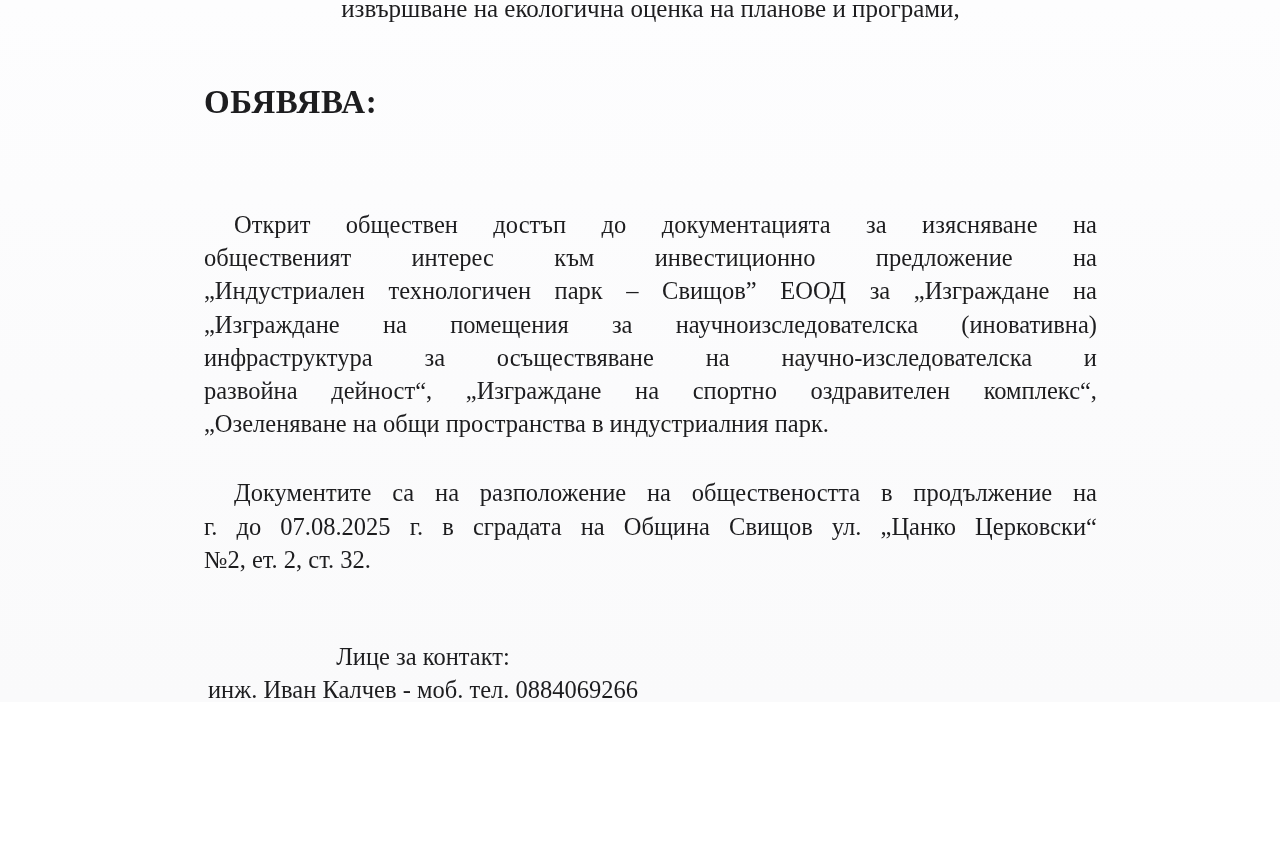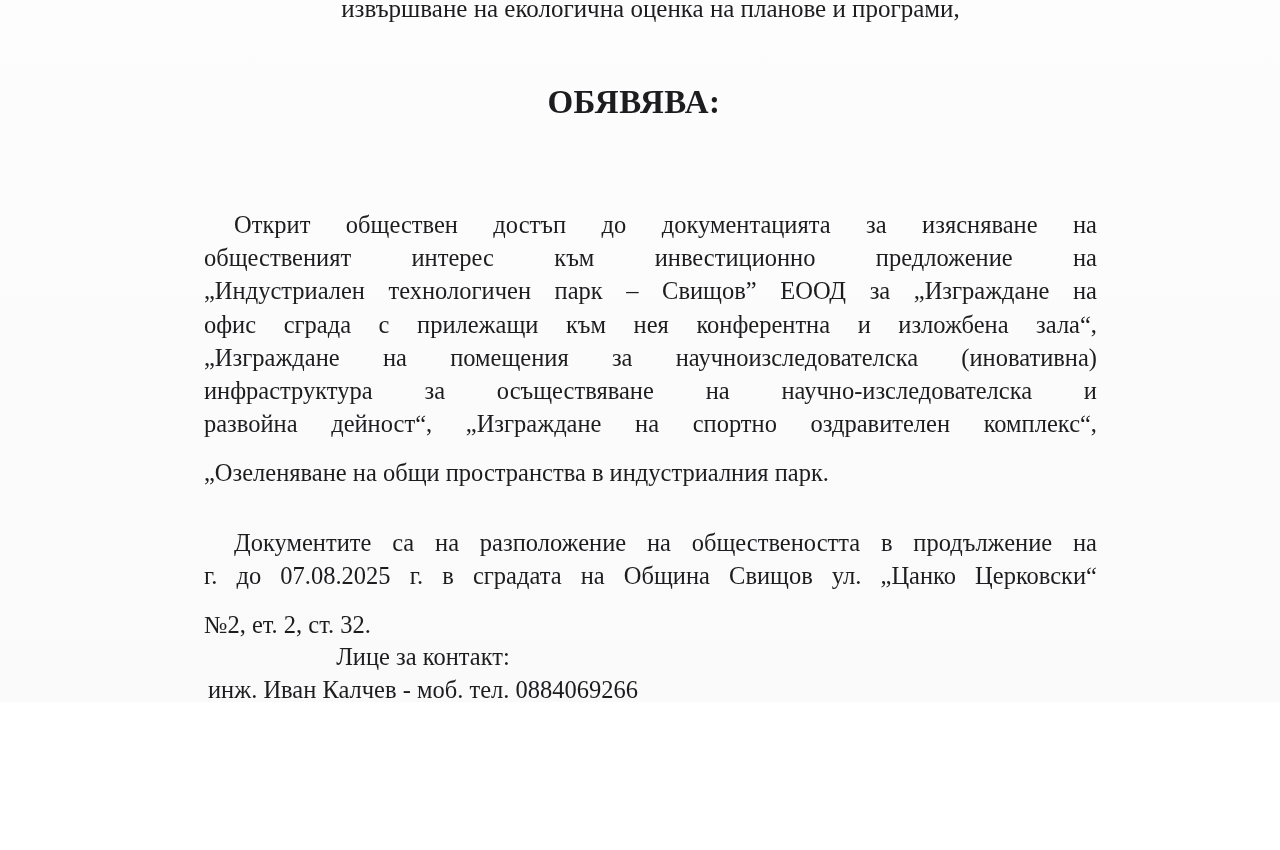--- a/index.html
+++ b/index.html
@@ -28,21 +28,21 @@
     text-align: center;
     font-size: 25px;
     line-height: 32px;
     white-space: nowrap;
   }
   .heading {
     position: absolute;
     top: 84px;
     left: 204px;
     width: 860px;
-    text-align: center;
+    text-align: left;
     font-size: 33px;
     font-weight: bold;
     letter-spacing: 0.5px;
   }
   .bodytext {
     position: absolute;
     top: 172px;
     left: 204px;
     width: 893px;
     font-size: 24.5px;
@@ -51,21 +51,20 @@
   .para .line {
     text-align: justify;
     text-align-last: justify;
   }
   .para .line:first-child {
     text-indent: 30px;
     margin-top: 36px;
   }
   .para .line:last-child {
     text-align-last: left;
-    margin-top: 16px;
   }
   .para + .para {
     margin-top: 5px;
   }
   .contact {
     position: absolute;
     top: 640px;
     left: 208px;
     font-size: 24.5px;
     line-height: 33px;
@@ -79,21 +78,20 @@
 
   <div class="top-fragment">извършване на екологична оценка на планове и програми,</div>
 
   <div class="heading">ОБЯВЯВА:</div>
 
   <div class="bodytext">
     <div class="para">
         <div class="line">Открит обществен достъп до документацията за изясняване на</div>
         <div class="line">общественият интерес към инвестиционно предложение на</div>
         <div class="line">„Индустриален технологичен парк – Свищов” ЕООД за „Изграждане на</div>
-        <div class="line">офис сграда с прилежащи към нея конферентна и изложбена зала“,</div>
         <div class="line">„Изграждане на помещения за научноизследователска (иновативна)</div>
         <div class="line">инфраструктура за осъществяване на научно-изследователска и</div>
         <div class="line">развойна дейност“, „Изграждане на спортно оздравителен комплекс“,</div>
         <div class="line">„Озеленяване на общи пространства в индустриалния парк.</div>
       </div>
     <div class="para">
         <div class="line">Документите са на разположение на обществеността в продължение на</div>
         <div class="line">г. до 07.08.2025 г. в сградата на Община Свищов ул. „Цанко Церковски“</div>
         <div class="line">№2, ет. 2, ст. 32.</div>
       </div>

